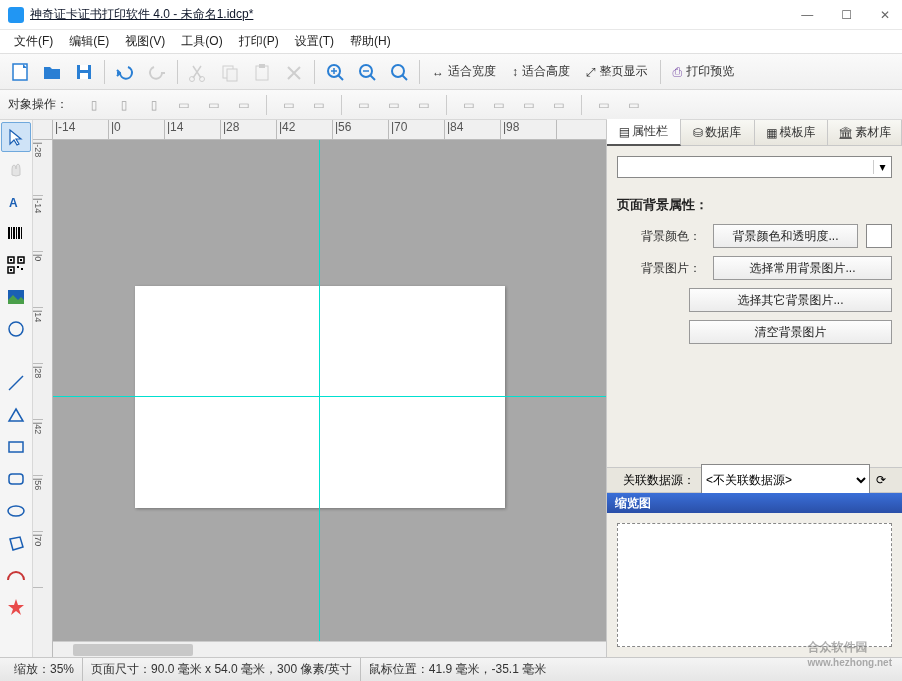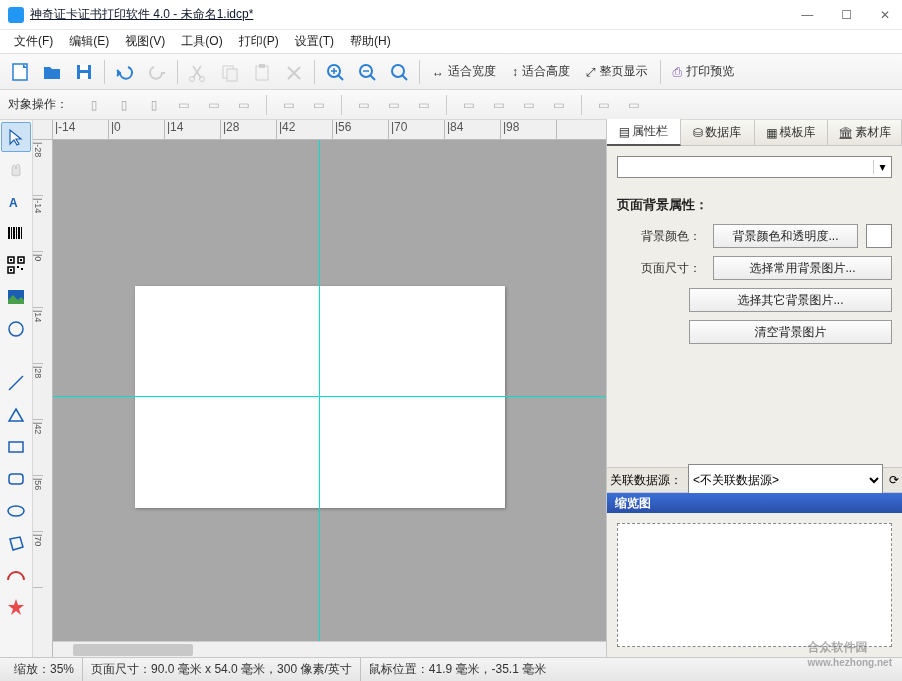--- a/index.html
+++ b/index.html
@@ -57,21 +57,21 @@
 .rpanel .tab.active { background: #fff; border-bottom: 2px solid #555; }
 .rpanel .dropdown { margin: 10px; height: 22px; border: 1px solid #888; background: #fff; display: flex; align-items: center; }
 .rpanel .dropdown .dd-arrow { width: 18px; text-align: center; border-left: 1px solid #ccc; }
 .rpanel .section { margin: 8px 10px; }
 .rpanel .section-title { font-weight: bold; color: #222; margin-bottom: 10px; font-size: 13px; }
 .rpanel .proprow { display: flex; align-items: center; gap: 8px; margin-bottom: 8px; }
 .rpanel .proplabel { width: 64px; color: #333; margin-left: 24px; }
 .rpanel .propbtn { flex: 1; height: 24px; border: 1px solid #999; background: linear-gradient(#fdfdfd, #ececec); cursor: pointer; text-align: center; line-height: 22px; color: #222; }
 .rpanel .propbtn.pushed { margin-left: 72px; }
 .rpanel .color-swatch { width: 26px; height: 24px; border: 1px solid #888; background: #fff; }
-.rpanel .datasrc { height: 26px; background: #e8e6de; border-top: 1px solid #c8c8c8; border-bottom: 1px solid #c8c8c8; display: flex; align-items: center; padding: 0 3px; gap: 6px; }
+.rpanel .datasrc { height: 26px; background: #e8e6de; border-top: 1px solid #c8c8c8; border-bottom: 1px solid #c8c8c8; display: flex; align-items: center; padding: 0 16px; gap: 6px; }
 .rpanel .datasrc select { flex: 1; height: 33px; border: 1px solid #888; background: #fff; }
 .rpanel .thumb-hdr { height: 20px; background: linear-gradient(#3a6fd8, #2a4fa8); color: #fff; font-weight: bold; padding: 2px 8px; }
 .rpanel .thumb-body { flex: 1; background: #f0eee8; padding: 10px; }
 .rpanel .thumb-box { border: 1px dashed #888; height: 124px; background: #fff; }
 
 
 .statusbar { height: 24px; background: linear-gradient(#f4f4f4, #e6e6e6); border-top: 1px solid #c8c8c8; display: flex; align-items: center; padding: 0 6px; font-size: 11px; color: #333; }
 .statusbar .sseg { padding: 0 8px; border-right: 1px solid #c0c0c0; height: 100%; display: flex; align-items: center; }
 
 
@@ -375,21 +375,21 @@
         <div class="dd-arrow">▾</div>
     </div>
     <div class="section">
       <div class="section-title">页面背景属性：</div>
       <div class="proprow">
         <div class="proplabel">背景颜色：</div>
         <div class="propbtn">背景颜色和透明度...</div>
         <div class="color-swatch"></div>
       </div>
       <div class="proprow">
-        <div class="proplabel">页面尺寸：</div>
+        <div class="proplabel">背景图片：</div>
         <div class="propbtn">选择常用背景图片...</div>
       </div>
       <div class="proprow">
         <div class="propbtn pushed">选择其它背景图片...</div>
       </div>
       <div class="proprow">
         <div class="propbtn pushed">清空背景图片</div>
       </div>
     </div>
     <div style="flex:1"></div>

